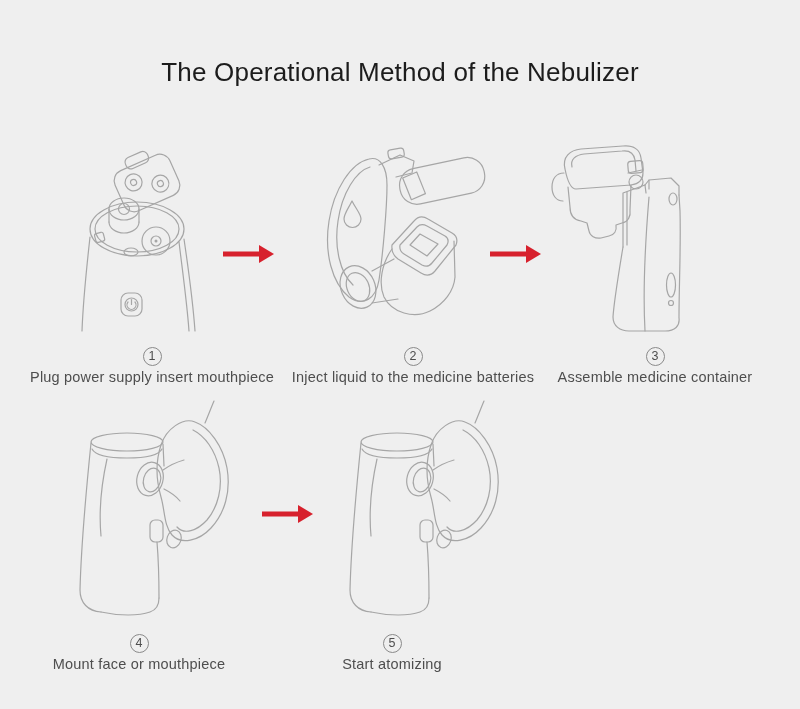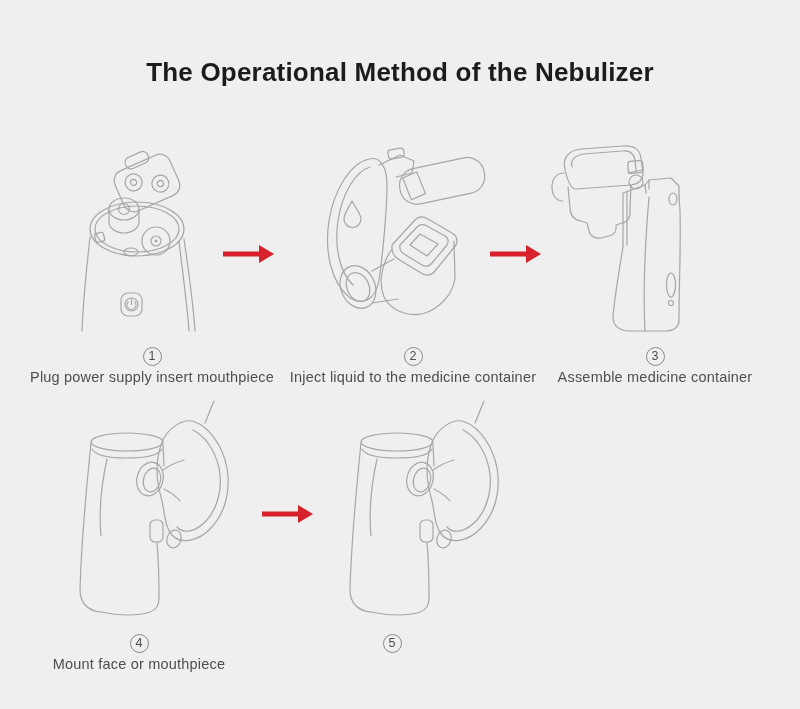--- a/index.html
+++ b/index.html
@@ -1,19 +1,19 @@
 <!DOCTYPE html>
 <html style="--page-bg: #efefef; --title-text: #1c1c1c; --caption-text: #4e4e4e; --badge-border: #8a8a8a; --line-art: #a6a6a6; --arrow: #d7212d;"><head>
 <meta charset="utf-8">
 <style>
   html,body{margin:0;padding:0}
   .canvas{position:relative;width:800px;height:709px;background:var(--page-bg,#efefef);
           font-family:"Liberation Sans",sans-serif;overflow:hidden}
   .title{position:absolute;left:0;top:57px;width:100%;text-align:center;
-         font-size:26px;font-weight:700;color:var(--title-text,#1c1c1c);letter-spacing:.2px}
+         font-size:26px;font-weight:400;color:var(--title-text,#1c1c1c);letter-spacing:.2px}
   .art{position:absolute}
   .art svg{display:block;overflow:visible}
   .art path,.art rect,.art circle,.art ellipse,.art line{
       fill:none;stroke:var(--line-art,#a6a6a6);stroke-width:1.2;
       stroke-linecap:round;stroke-linejoin:round}
   .art .dot{fill:var(--line-art,#a6a6a6);stroke:none}
   .arrow{position:absolute}
   .arrow svg{display:block}
   .arrow line{stroke:var(--arrow,#d7212d);stroke-width:5}
   .arrow polygon{fill:var(--arrow,#d7212d);stroke:none}
@@ -172,28 +172,29 @@
         <polygon points="38,3 53,12 38,21"></polygon>
     </svg>
   </div>
 
   <div class="caption" style="left:2px;top:346px">
     <span class="badge">1</span>
     <span class="label">Plug power supply insert mouthpiece</span>
   </div>
   <div class="caption" style="left:263px;top:346px">
     <span class="badge">2</span>
-    <span class="label">Inject liquid to the medicine container</span>
+    <span class="label">Inject liquid to the medicine batteries</span>
   </div>
   <div class="caption" style="left:505px;top:346px">
     <span class="badge">3</span>
     <span class="label">Assemble medicine container</span>
   </div>
 
   <div class="caption" style="left:-11px;top:633px">
     <span class="badge">4</span>
     <span class="label">Mount face or mouthpiece</span>
   </div>
   <div class="caption" style="left:242px;top:633px">
     <span class="badge">5</span>
+    <span class="label">Start atomizing</span>
   </div>
 
 </div>
 
 </body></html>

